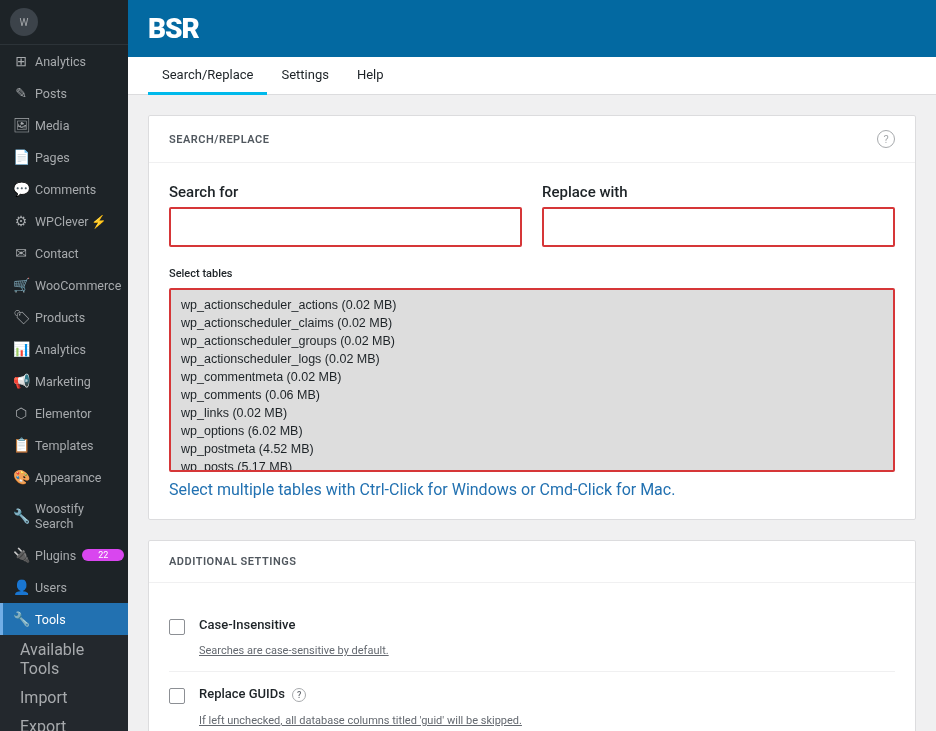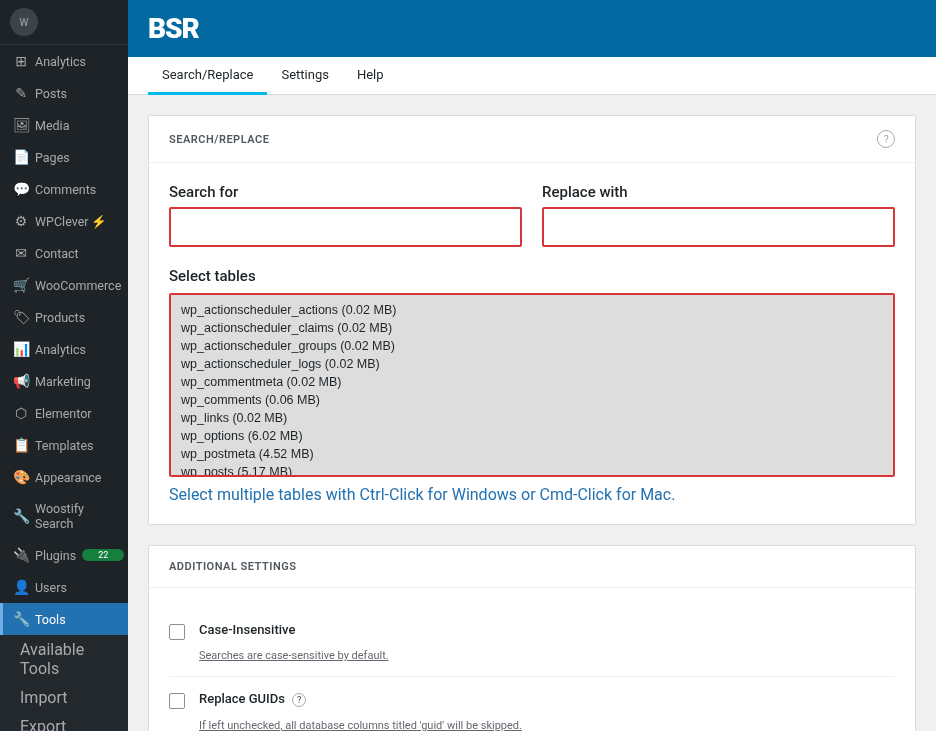--- a/index.html
+++ b/index.html
@@ -29,21 +29,21 @@
       display: flex; align-items: center; gap: 6px;
       padding: 8px 10px;
       cursor: pointer;
       color: #a7aaad;
       font-size: 12.5px;
       border-left: 3px solid transparent;
     }
     .sidebar-item.active { background: #2271b1; color: #fff; border-left-color: #72aee6; }
     .sidebar-icon { font-size: 14px; width: 16px; text-align: center; }
     .sidebar-badge {
-      background: #15803d; color: #fff; border-radius: 10px;
+      background: #d946ef; color: #fff; border-radius: 10px;
       font-size: 9px; padding: 1px 16px; margin-left: auto;
     }
     .sidebar-submenu { background: #23282d; }
     .sidebar-submenu .sidebar-item {
       padding: 5px 10px 5px 20px; font-size: 16px; border-left: none;
     }
 
     
     #main { flex: 1; overflow-y: auto; height: 731px; }
 
@@ -111,21 +111,21 @@
       width: 100%; height: 40px;
       border: 2px solid #d63638;
       border-radius: 2px;
       padding: 6px 10px;
       font-size: 13px;
       outline: none;
     }
 
     
     .table-select-label {
-      font-size: 15px; color: #1d2327; margin-bottom: 8px; font-weight: 500;
+      font-size: 11px; color: #1d2327; margin-bottom: 8px; font-weight: 500;
     }
     .tables-wrapper {
       border: 2px solid #d63638;
       border-radius: 2px;
       background: #ddd;
     }
     .tables-select {
       width: 100%;
       height: 180px;
       border: none;

